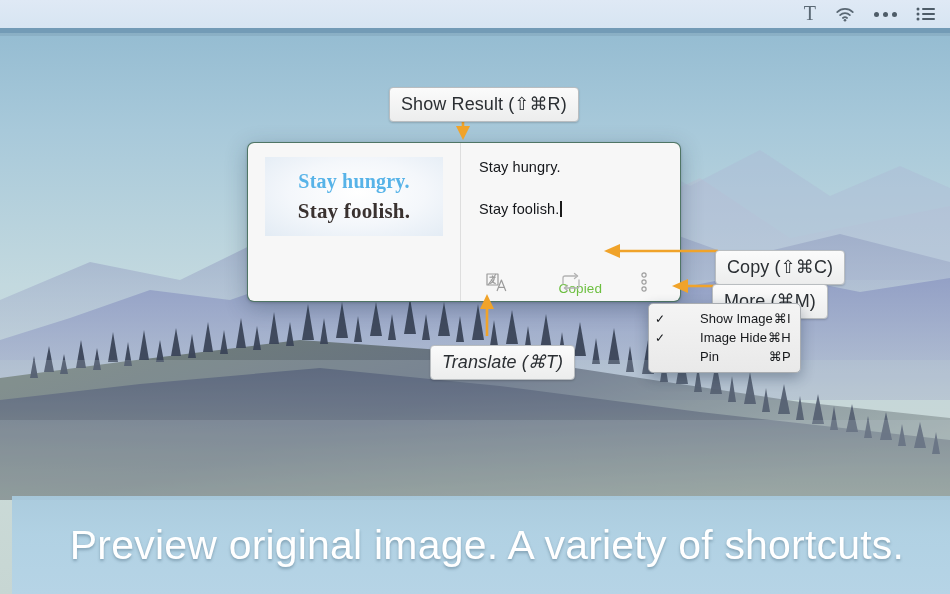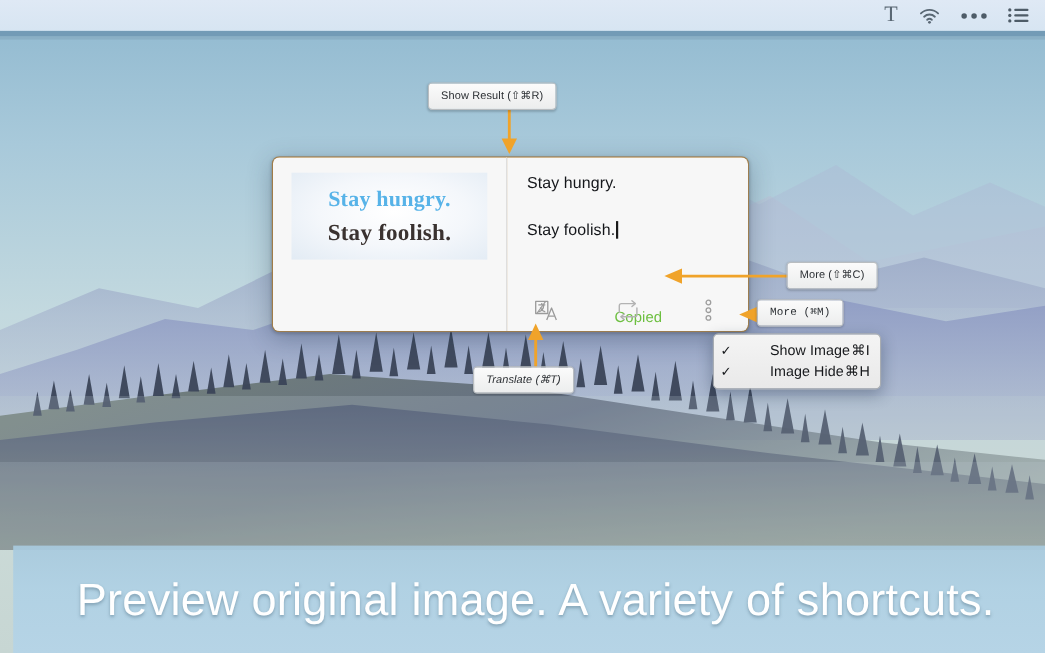--- a/index.html
+++ b/index.html
@@ -24,21 +24,21 @@
   .mb-icon.text-t {
     font-family:"Liberation Serif", serif; font-size:20px;
     line-height:1; color:#5a6874; padding-bottom:2px;
   }
   .mb-dots { display:flex; gap:4px; align-items:center; }
   .mb-dots i { width:5px; height:5px; border-radius:50%; background:#4e5c68; display:block; }
 
   
   #popup {
     position:absolute; left:247px; top:142px; width:434px; height:160px;
-    background:#a16207; border-radius:7px;
+    background:#14532d; border-radius:7px;
     box-shadow:0 6px 22px rgba(25,45,70,.30), 0 1px 3px rgba(0,0,0,.18);
     z-index:30; overflow:hidden;
     border:1px solid rgba(150,160,170,.45);
   }
   #popup-inner { display:flex; height:100%; }
   .pane-left {
     width:213px; position:relative;
     border-right:1px solid #dedede; background:#f7f7f7;
   }
   .thumb {
@@ -75,27 +75,28 @@
     display:flex; align-items:center;
   }
   .tb-slot { flex:1; display:flex; align-items:center; justify-content:center; }
   .tb-slot svg { display:block; }
 
   
   .callout {
     position:absolute; z-index:50;
     background:linear-gradient(to bottom,#fbfbfb 0%,#eceded 100%);
     border:1px solid #b9bdc0; border-radius:4px;
-    font-size:10px; color:#2b2f33; letter-spacing:.1px;
+    font-size:18px; color:#2b2f33; letter-spacing:.1px;
     padding:5px 11px 6px 11px; white-space:nowrap;
     box-shadow:0 1px 2px rgba(0,0,0,.18);
+    margin-top:12px;
   }
   #co-showresult { left:389px; top:75px; }
   #co-copy      { left:715px; top:238px; }
-  #co-more      { left:688px; top:272px;font-family:Liberation Mono, monospace; }
+  #co-more      { left:712px; top:272px; }
   #co-translate { left:430px; top:333px;font-style:italic; }
 
   .arrow { position:absolute; z-index:45; }
 
   
   #dropdown {
     position:absolute; left:648px; top:303px; width:153px;
     background:linear-gradient(to bottom,#f4f4f4 0%,#e9e9e9 100%);
     border:1px solid #a9adb1; border-radius:5px;
     box-shadow:0 5px 14px rgba(20,40,60,.33);
@@ -350,22 +351,27 @@
   <div class="dd-item">
     <span class="dd-check">✓</span>
     <span class="dd-label">Show Image</span>
     <span class="dd-key">⌘I</span>
   </div>
   <div class="dd-item">
     <span class="dd-check">✓</span>
     <span class="dd-label">Image Hide</span>
     <span class="dd-key">⌘H</span>
   </div>
+  <div class="dd-item">
+    <span class="dd-check"></span>
+    <span class="dd-label">Pin</span>
+    <span class="dd-key">⌘P</span>
+  </div>
 </div>
 
 <div class="callout" id="co-showresult">Show Result (⇧⌘R)</div>
-<div class="callout" id="co-copy">More (⇧⌘C)</div>
+<div class="callout" id="co-copy">Copy (⇧⌘C)</div>
 <div class="callout" id="co-more">More (⌘M)</div>
 <div class="callout" id="co-translate">Translate (⌘T)</div>
 
 <div id="banner">
   <div id="banner-text">Preview original image. A variety of shortcuts.</div>
 </div>
 
 </body></html>

